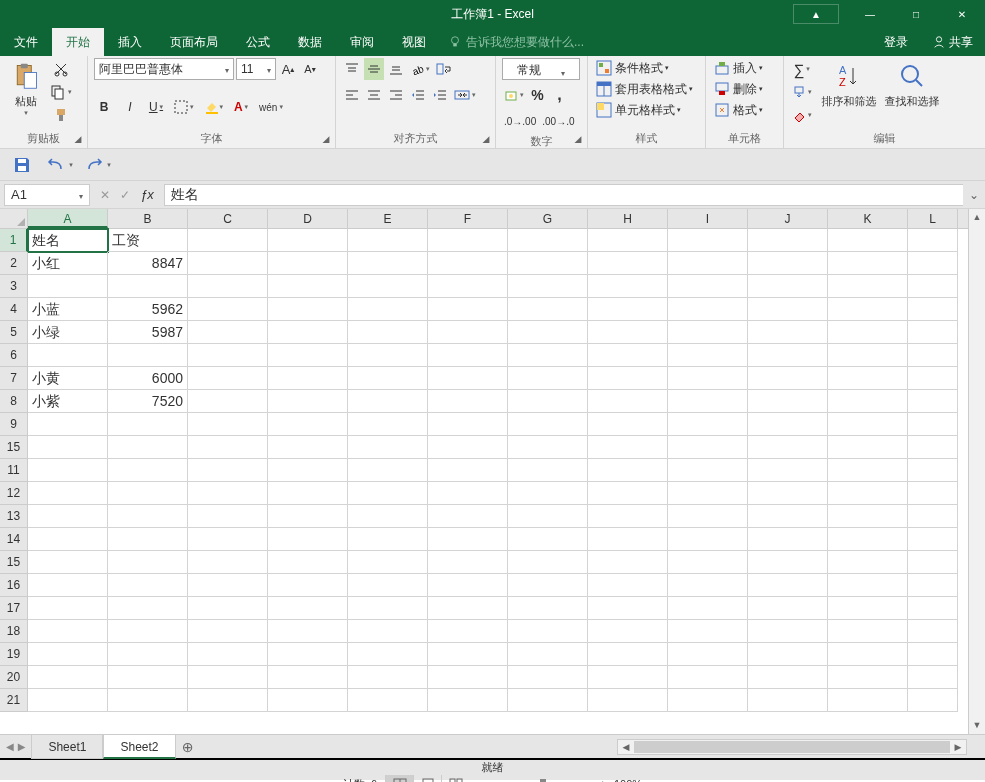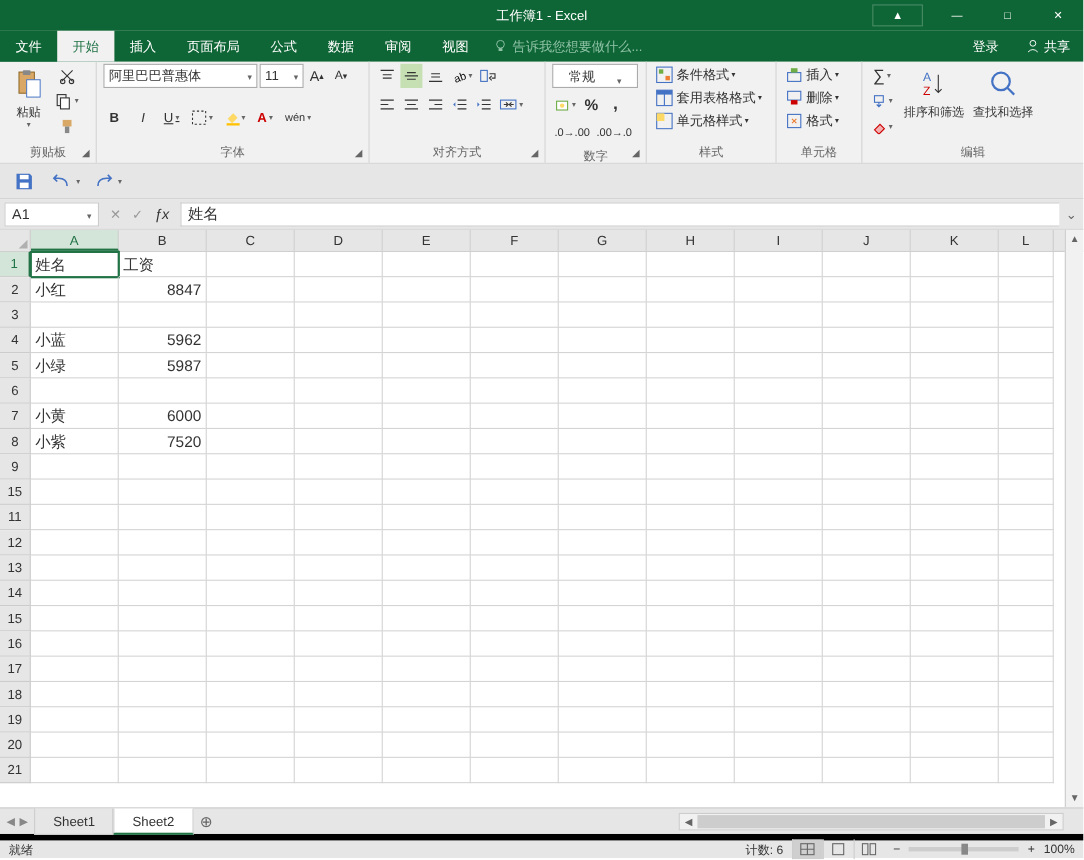--- a/index.html
+++ b/index.html
@@ -73,21 +73,21 @@
 .sheet-tabs { height:24px; background:#e6e6e6; display:flex; align-items:center; border-top:1px solid #ccc; position:relative; }
 .sheet-nav { display:flex; padding:0 6px; gap:4px; color:#888; font-size:10px; }
 .sheet-tab { padding:0 16px; height:24px; line-height:24px; border:1px solid #ccc; border-top:none; background:#e6e6e6; font-size:12px; }
 .sheet-tab.active { background:#fff; border-bottom:2px solid #217346;text-align:center; }
 .add-sheet { width:24px; text-align:center; color:#666; font-size:14px; }
 .hscroll-track { position:absolute; right:18px; top:4px; width:350px; height:16px; background:#f1f1f1; border:1px solid #ccc; display:flex; align-items:center; }
 .hscroll-track .harrow { width:16px; text-align:center; font-size:9px; color:#666; }
 .hscroll-track .hthumb { width:320px; height:12px; background:#cdcdcd; }
 
 
-.statusbar { height:22px; background:#e6e6e6; display:flex; align-items:center; border-top:6px solid #000000; font-size:11px; padding:0 8px; justify-content:space-between; }
+.statusbar { height:22px; background:#e6e6e6; display:flex; align-items:center; border-top:2px solid #000000; font-size:11px; padding:0 8px; justify-content:space-between;flex-direction:column; }
 .statusbar .right-side { display:flex; align-items:center; gap:8px; }
 .view-btns { display:flex; }
 .view-btns div { width:28px; height:18px; border-left:1px solid #ccc; display:flex; align-items:center; justify-content:center; }
 .zoom-slider { width:100px; height:4px; background:#cdcdcd; position:relative; }
 .zoom-slider .thumb { position:absolute; left:48px; top:-3px; width:6px; height:10px; background:#888; }
 .dd::after{content:"▾"; font-size:8px; color:#666;}
 </style>
 </head>
 <body>
 

